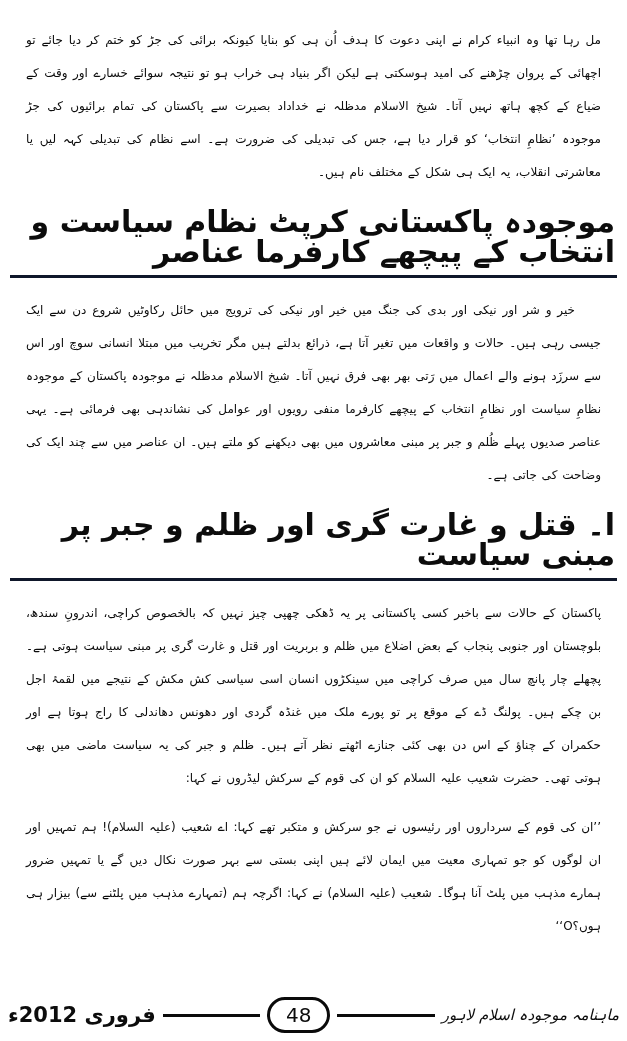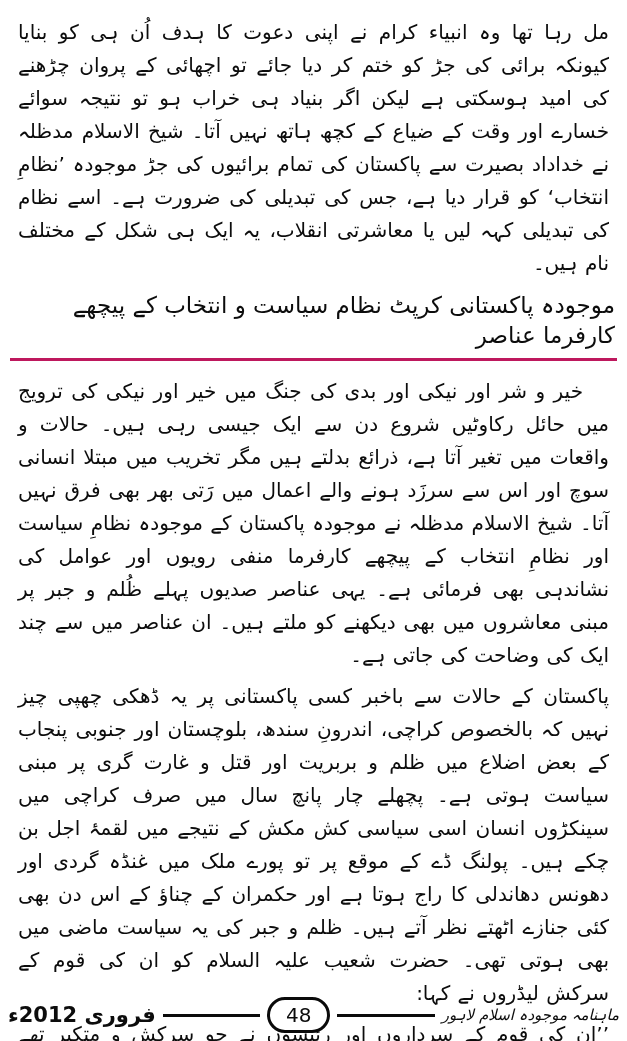--- a/index.html
+++ b/index.html
@@ -14,37 +14,37 @@
     background: #ffffff;
     overflow: hidden;
     direction: rtl;
     font-family: "DejaVu Sans", sans-serif;
     color: #0c0c0c;
   }
   .content {
     padding: 8px 10px 0 10px;
   }
   .body {
-    font-size: 20px;
+    font-size: 12px;
     line-height: 33px;
     text-align: justify;
-    margin: 8px;
+    margin: 16px;
     word-spacing: 1px;
   }
   .indent { text-indent: 26px; }
   .heading-line {
     text-align: right;
     margin: 6px 0 14px 0;
   }
   .h-text {
     display: inline-block;
-    font-size: 23px;
-    font-weight: normal;
+    font-size: 30px;
+    font-weight: bold;
     line-height: 30px;
-    border-bottom: 3px solid #be185d;
+    border-bottom: 3px solid #0f172a;
     padding: 2px 2px 8px 16px;
   }
   .verse {
     font-weight: bold;
     font-size: 17px;
     line-height: 36px;
     text-align: justify;
     text-align-last: center;
     text-indent: 16px;
     margin: 4px 0;
@@ -92,20 +92,23 @@
   <div class="content">
 
     <p class="body">مل رہا تھا وہ انبیاء کرام نے اپنی دعوت کا ہدف اُن ہی کو بنایا کیونکہ برائی کی جڑ کو ختم کر دیا جائے تو اچھائی کے پروان چڑھنے کی امید ہوسکتی ہے لیکن اگر بنیاد ہی خراب ہو تو نتیجہ سوائے خسارے اور وقت کے ضیاع کے کچھ ہاتھ نہیں آتا۔ شیخ الاسلام مدظلہ نے خداداد بصیرت سے پاکستان کی تمام برائیوں کی جڑ موجودہ ’نظامِ انتخاب‘ کو قرار دیا ہے، جس کی تبدیلی کی ضرورت ہے۔ اسے نظام کی تبدیلی کہہ لیں یا معاشرتی انقلاب، یہ ایک ہی شکل کے مختلف نام ہیں۔</p>
 
     <div class="heading-line">
       <span class="h-text">موجودہ پاکستانی کرپٹ نظام سیاست و انتخاب کے پیچھے کارفرما عناصر</span>
     </div>
 
     <p class="body indent">خیر و شر اور نیکی اور بدی کی جنگ میں خیر اور نیکی کی ترویج میں حائل رکاوٹیں شروع دن سے ایک جیسی رہی ہیں۔ حالات و واقعات میں تغیر آتا ہے، ذرائع بدلتے ہیں مگر تخریب میں مبتلا انسانی سوچ اور اس سے سرزَد ہونے والے اعمال میں رَتی بھر بھی فرق نہیں آتا۔ شیخ الاسلام مدظلہ نے موجودہ پاکستان کے موجودہ نظامِ سیاست اور نظامِ انتخاب کے پیچھے کارفرما منفی رویوں اور عوامل کی نشاندہی بھی فرمائی ہے۔ یہی عناصر صدیوں پہلے ظُلم و جبر پر مبنی معاشروں میں بھی دیکھنے کو ملتے ہیں۔ ان عناصر میں سے چند ایک کی وضاحت کی جاتی ہے۔</p>
 
+    <div class="heading-line">
+      <span class="h-text">ا۔ قتل و غارت گری اور ظلم و جبر پر مبنی سیاست</span>
+    </div>
 
     <p class="body">پاکستان کے حالات سے باخبر کسی پاکستانی پر یہ ڈھکی چھپی چیز نہیں کہ بالخصوص کراچی، اندرونِ سندھ، بلوچستان اور جنوبی پنجاب کے بعض اضلاع میں ظلم و بربریت اور قتل و غارت گری پر مبنی سیاست ہوتی ہے۔ پچھلے چار پانچ سال میں صرف کراچی میں سینکڑوں انسان اسی سیاسی کش مکش کے نتیجے میں لقمۂ اجل بن چکے ہیں۔ پولنگ ڈے کے موقع پر تو پورے ملک میں غنڈہ گردی اور دھونس دھاندلی کا راج ہوتا ہے اور حکمران کے چناؤ کے اس دن بھی کئی جنازے اٹھتے نظر آتے ہیں۔ ظلم و جبر کی یہ سیاست ماضی میں بھی ہوتی تھی۔ حضرت شعیب علیہ السلام کو ان کی قوم کے سرکش لیڈروں نے کہا:</p>
 
 
     <p class="body">’’ان کی قوم کے سرداروں اور رئیسوں نے جو سرکش و متکبر تھے کہا: اے شعیب (علیہ السلام)! ہم تمہیں اور ان لوگوں کو جو تمہاری معیت میں ایمان لائے ہیں اپنی بستی سے بہر صورت نکال دیں گے یا تمہیں ضرور ہمارے مذہب میں پلٹ آنا ہوگا۔ شعیب (علیہ السلام) نے کہا: اگرچہ ہم (تمہارے مذہب میں پلٹنے سے) بیزار ہی ہوں؟O‘‘</p>
 
   </div>
 
   <div class="footer">
     <span class="mag">ماہنامہ موجودہ اسلام لاہور</span>

